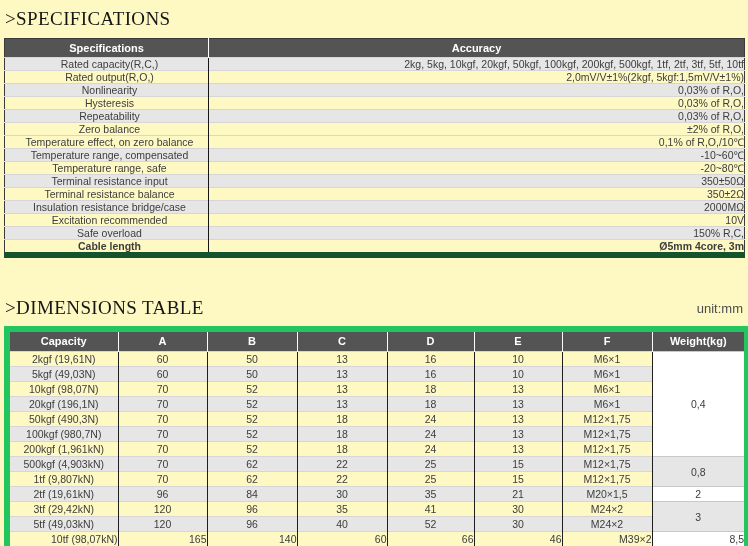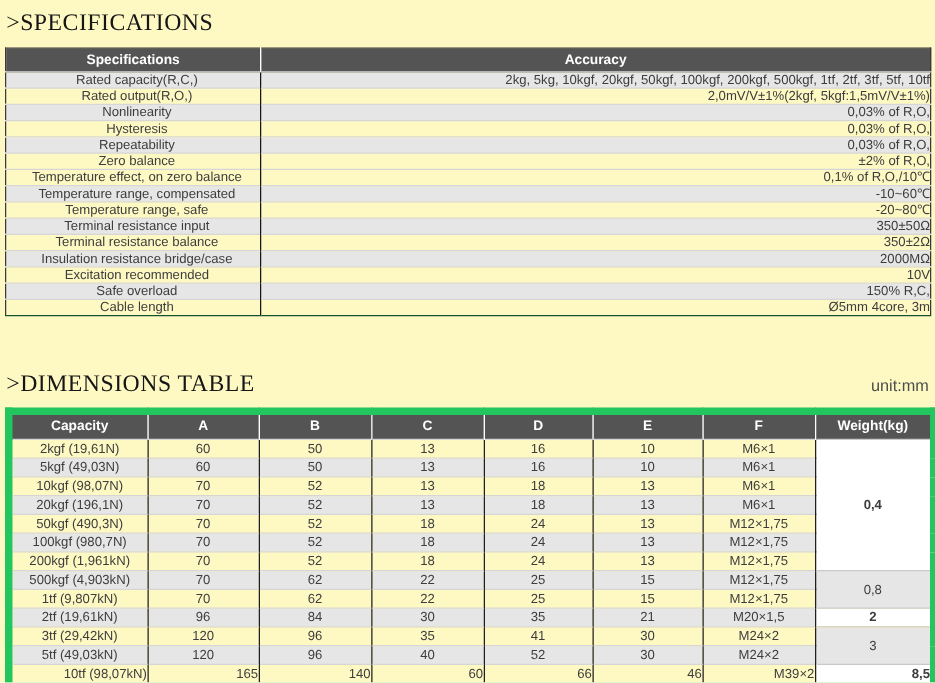--- a/index.html
+++ b/index.html
@@ -38,21 +38,21 @@
     height: 18px; padding: 0; line-height: 18px;
     border-bottom: none;
   }
   #spec-table thead th + th { border-left: 1px solid #fdfdfd; }
   #spec-table tbody td {
     height: 12px; line-height: 12px;
     font-size: 10.5px; padding: 0;
     border-top: 1px solid #d6d6d6;
     white-space: nowrap; overflow: hidden;
   }
-  #spec-table tbody tr:last-child td { border-bottom: 1px solid #14532d; }
+  #spec-table tbody tr:last-child td { border-bottom: 6px solid #14532d; font-weight: bold; }
   #spec-table td.spec-label { text-align: center; padding-left: 6px; }
   #spec-table td.spec-value { text-align: right; border-left: 1px solid #161616; }
   tr.stripe { background: #e6e6e6; }
 
   
   #dim-table { position: absolute; left: 4px; top: 326px; width: 740px; border: 6px solid #22c55e; }
   #dim-table thead th {
     background: #545454; color: #ffffff;
     font-size: 11px; font-weight: bold;
     height: 19px; line-height: 19px; padding: 0;
@@ -62,21 +62,21 @@
   #dim-table tbody td {
     height: 14px; line-height: 14px;
     font-size: 10.5px; padding: 0;
     text-align: center; white-space: nowrap; overflow: hidden;
     border-top: 1px solid #d6d6d6;
     border-left: 1px solid #1f1f1f;
   }
   #dim-table tbody td:first-child { border-left: none; }
   #dim-table tbody tr:last-child td { border-bottom: 1px solid #3a3a3a; text-align: right; }
   #dim-table td.wcell { vertical-align: middle; border-top: 1px solid #c9c9c9; }
-  #dim-table td.wwhite { background: #ffffff; font-weight: bold; }
+  #dim-table td.wwhite { background: #ffffff; }
   #dim-table td.wgray  { background: #e6e6e6; }
 </style>
 </head>
 <body>
 
 <div class="page">
 
   <div id="spec-title" class="sec-title">&gt;SPECIFICATIONS</div>
 
   <table id="spec-table">

